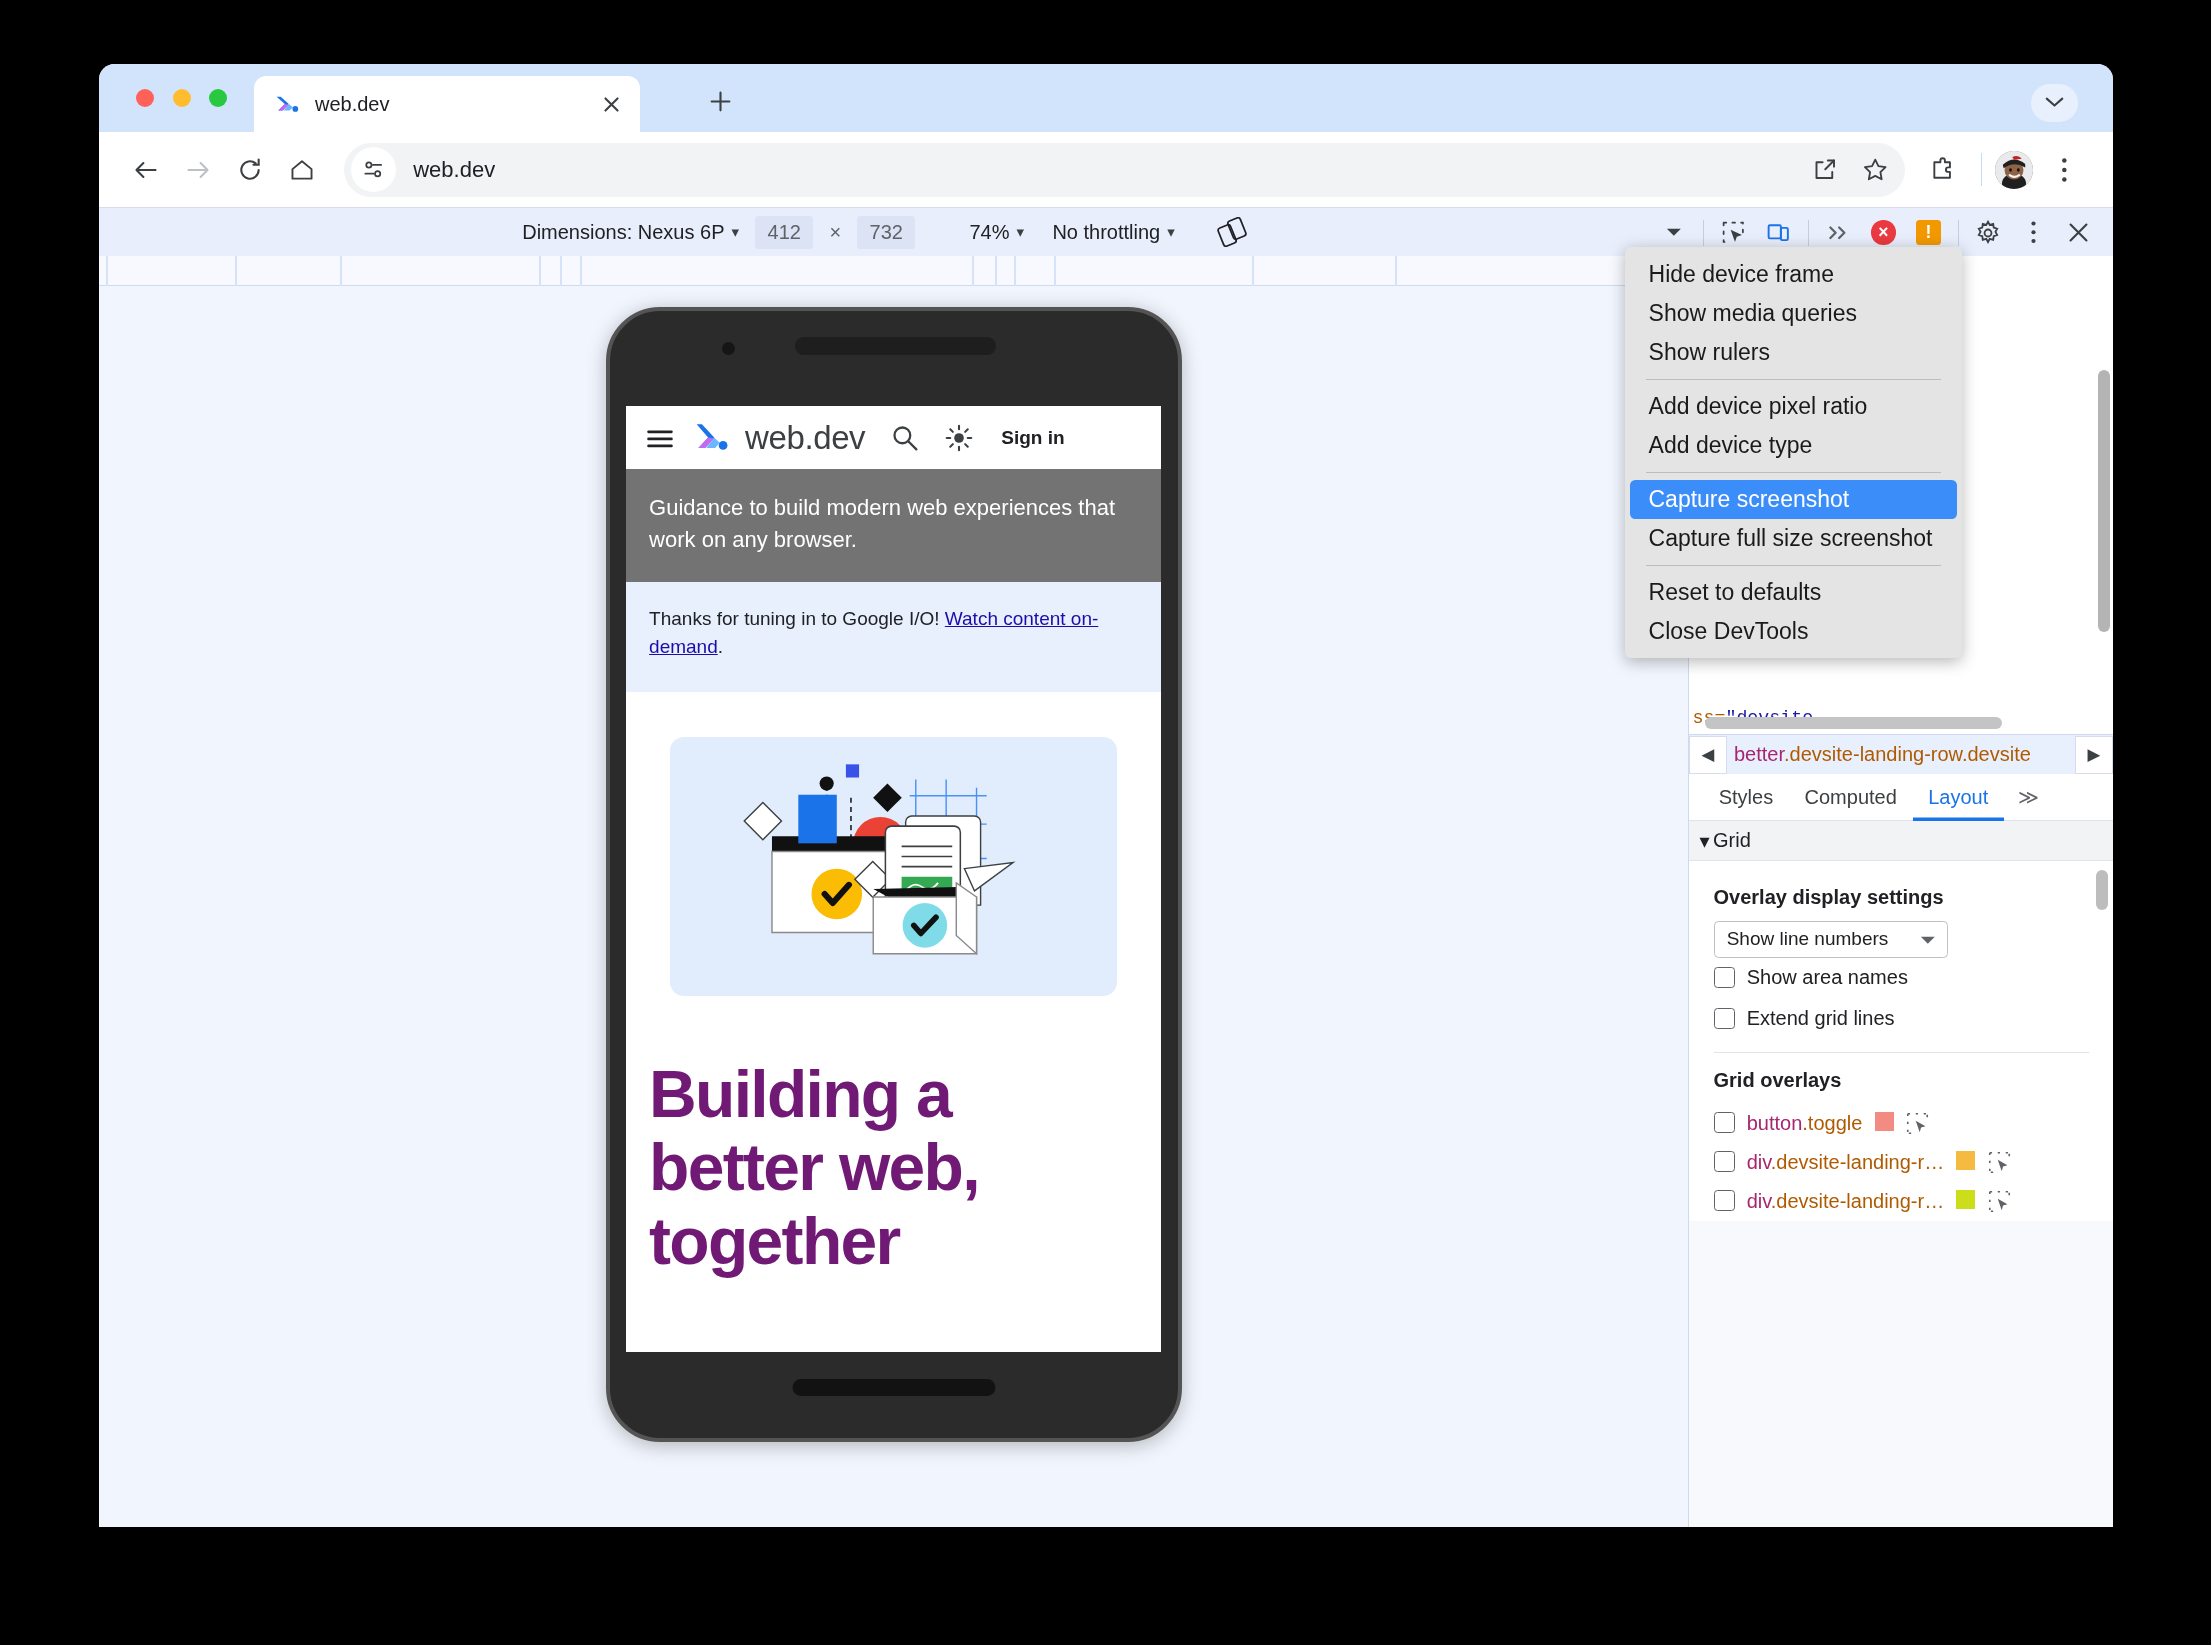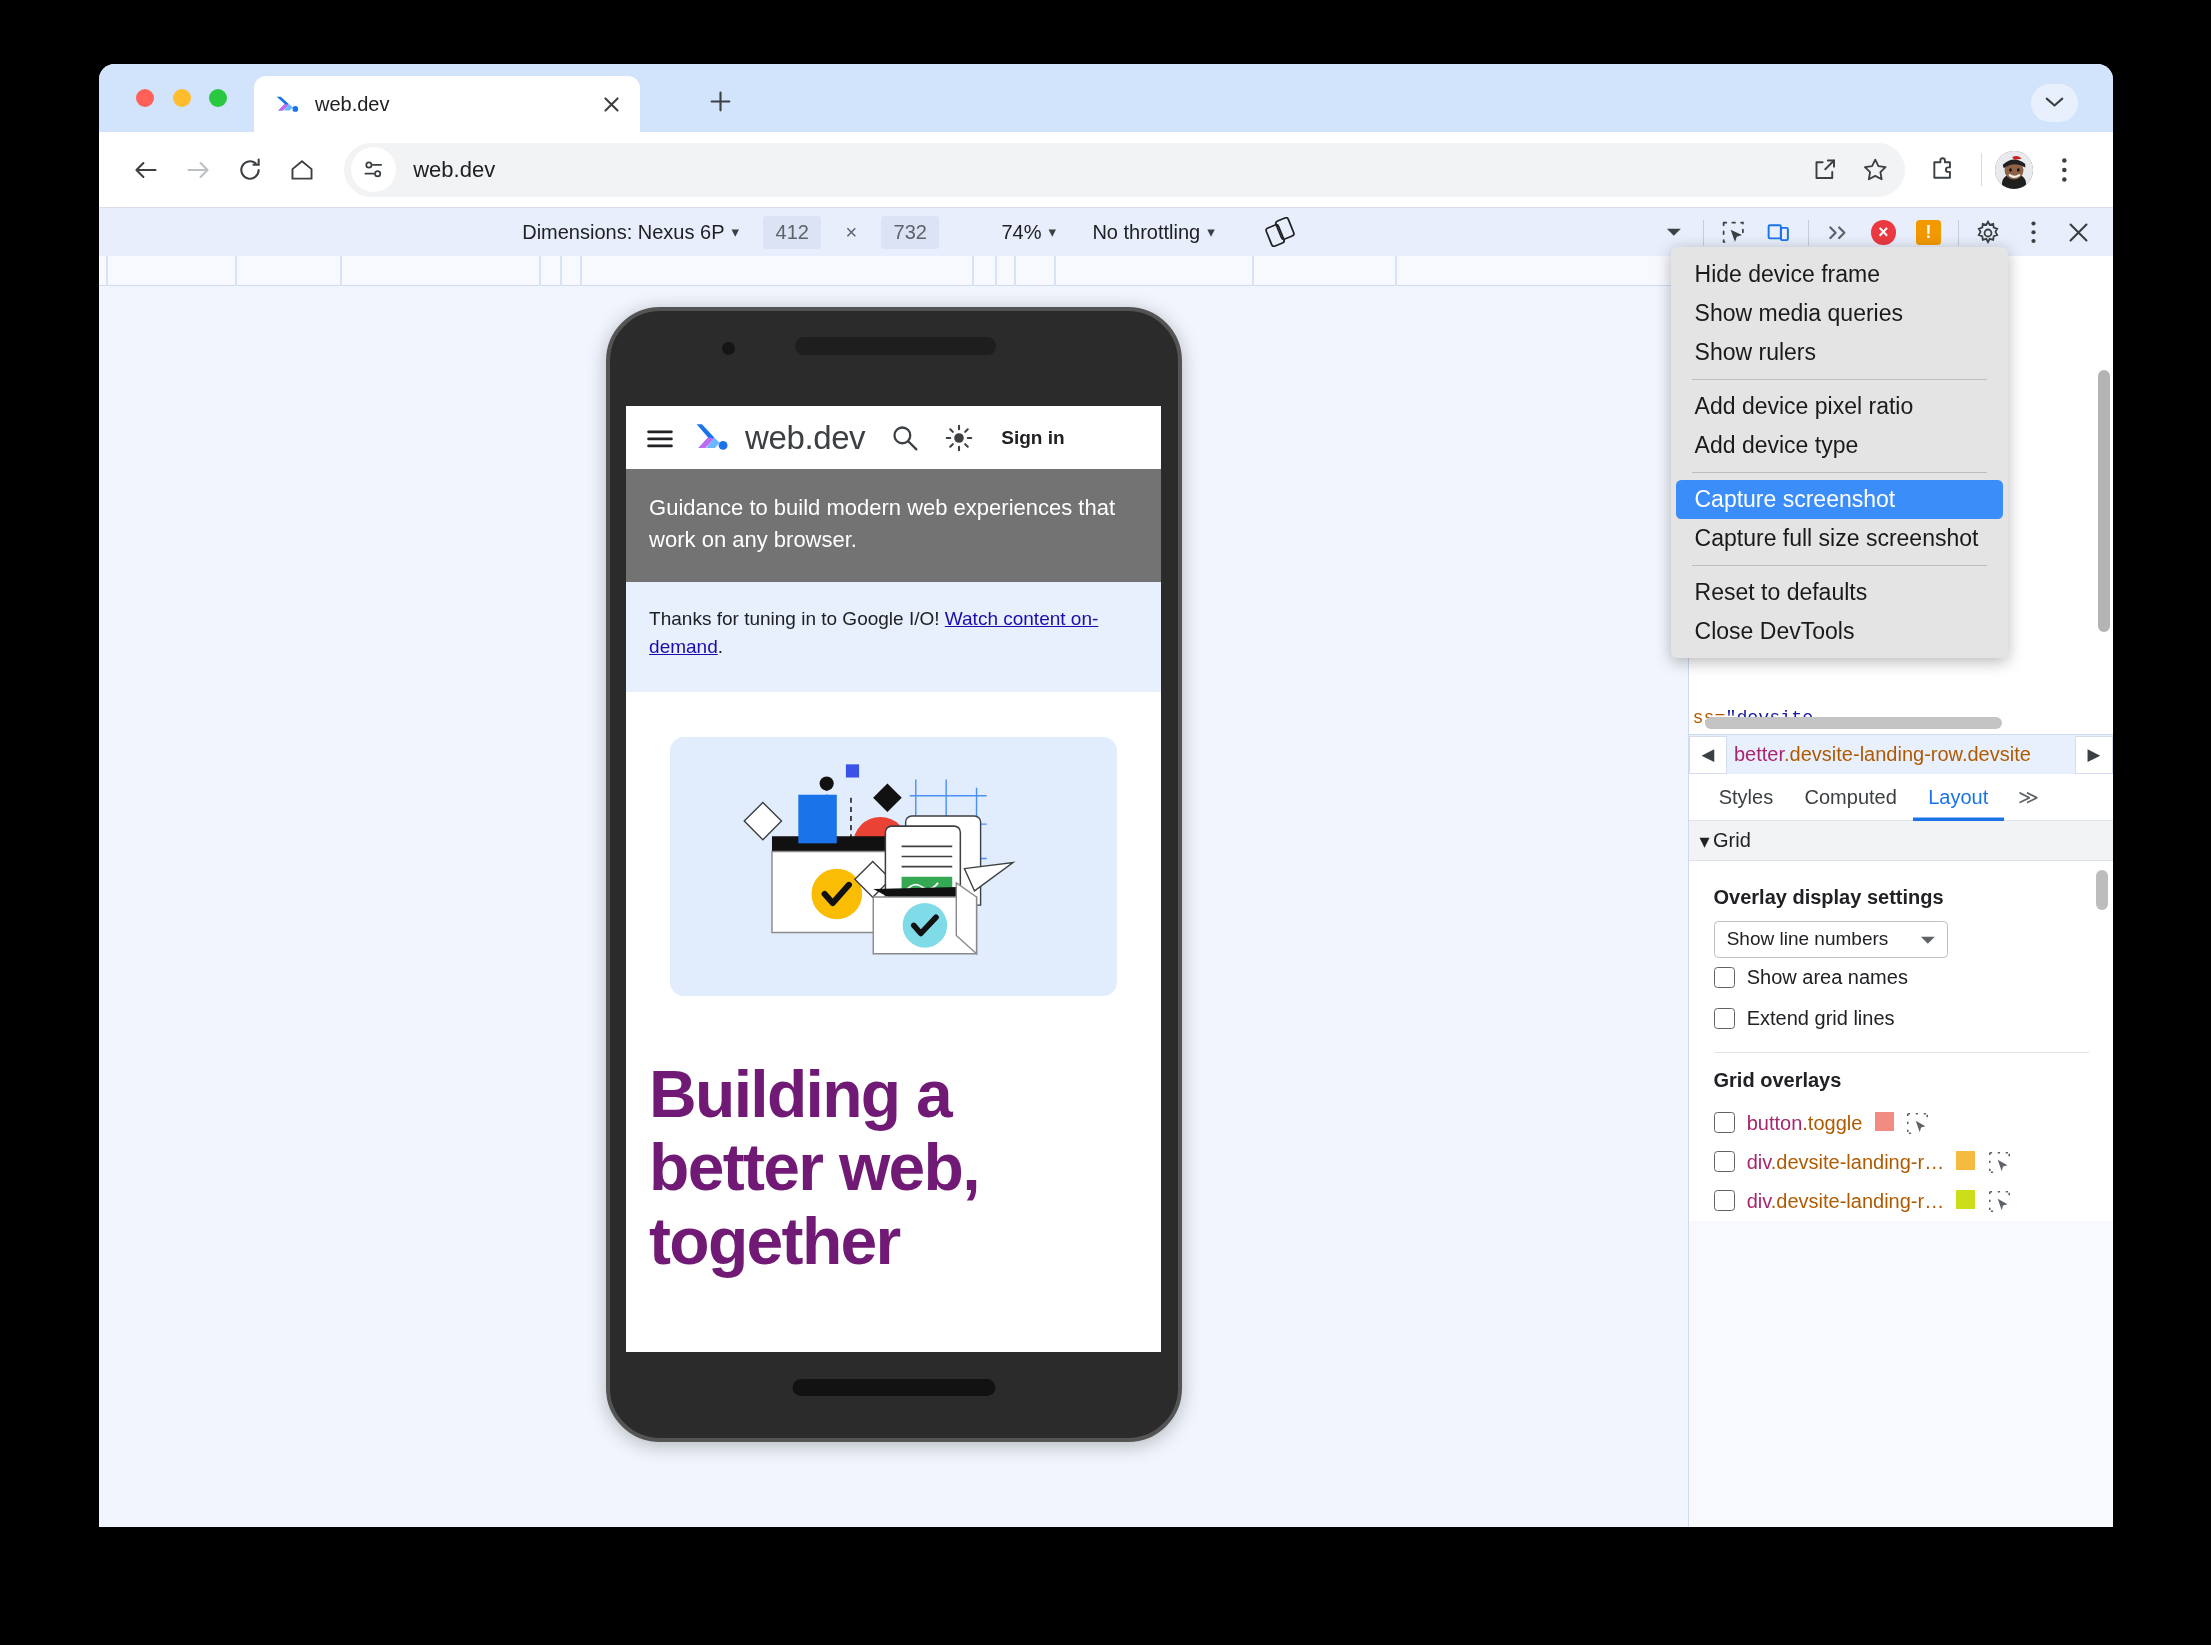--- a/index.html
+++ b/index.html
@@ -121,21 +121,21 @@
   #device-toolbar {
     position: relative;
     height: 49px;
     background: #e8eefb;
     border-top: 0.9px solid #d8dde8;
     display: flex; align-items: center;
   }
   #device-toolbar-inner {
     display: flex; align-items: center;
     margin-left: 411px;
-    gap: 12px;
+    gap: 4px;
     font-size: 20px; color: #202124;
   }
   .dt-item { display: flex; align-items: center; gap: 7px; padding: 0 12.2px; height: 37px; border-radius: 4.4px; }
   .dt-caret { font-size: 15px; color: #3c4043; }
   .dt-field {
     background: #dbe3f4; border-radius: 3.5px;
     min-width: 58px; height: 33px;
     display: flex; align-items: center; justify-content: center;
     color: #5f6368; font-size: 20px;
   }
@@ -389,21 +389,21 @@
   }
   .ov-name { color: #a8256f; }
   .ov-name .cls { color: #b05a00; }
   .ov-swatch { width: 19px; height: 19px; flex: 0 0 19px; }
   .ov-pick { width: 23px; height: 23px; flex: 0 0 23px; }
   .ov-spacer { flex: 1; }
 
   
   #context-menu {
     position: absolute;
-    left: 1671px; top: 247px;
+    left: 1625px; top: 247px;
     width: 337px;
     background: #e4e4e4;
     border-radius: 6.1px;
     box-shadow: 0 3.5px 15.7px rgba(0,0,0,0.28);
     padding: 7.9px 0;
     z-index: 50;
   }
   .cm-item {
     height: 39px;
     display: flex; align-items: center;

